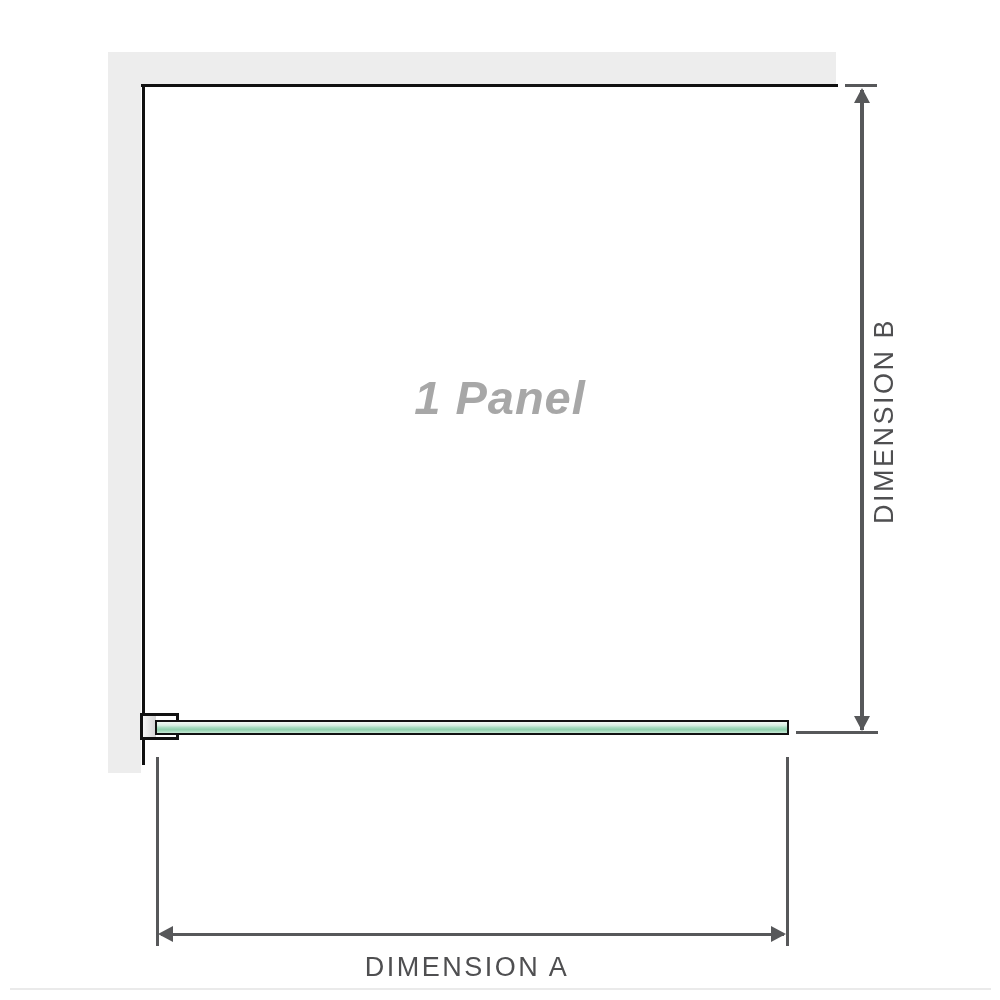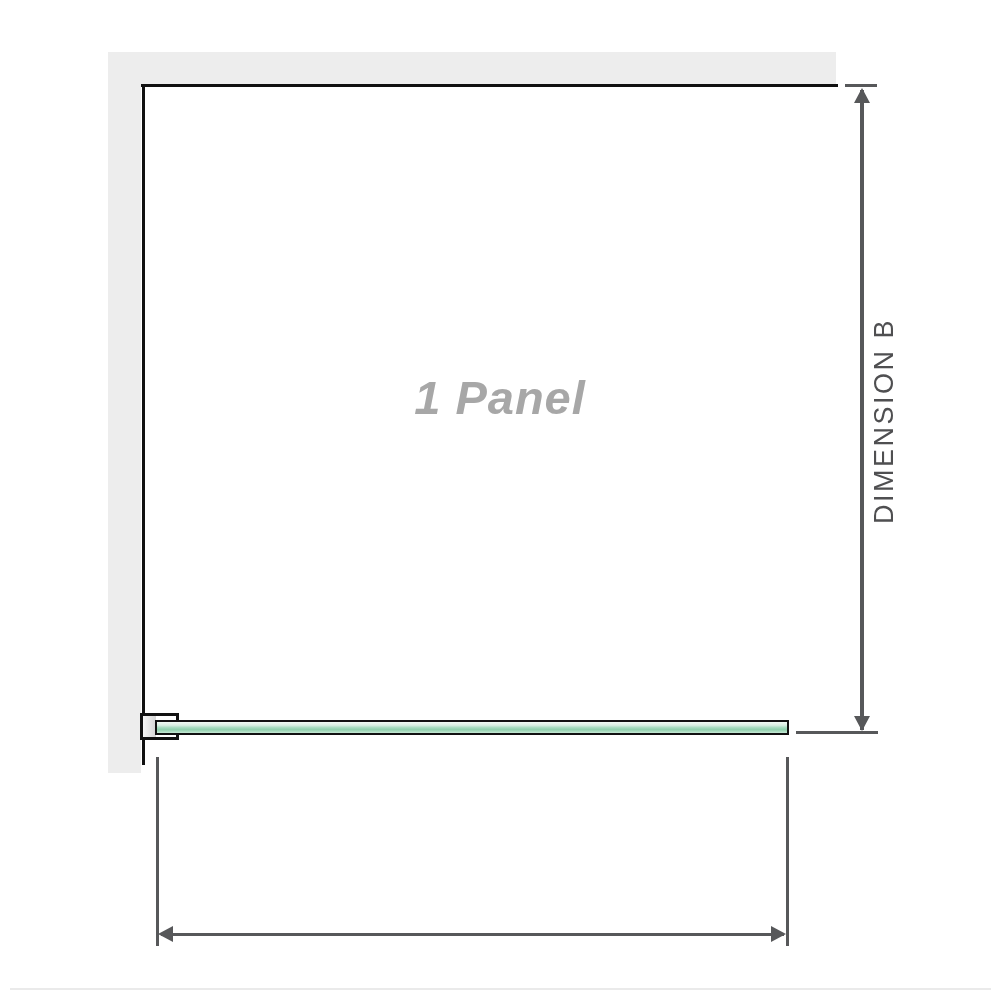--- a/index.html
+++ b/index.html
@@ -161,16 +161,17 @@
   <div class="abs dim dim-b-line"></div>
   <div class="abs arrowhead arrow-up"></div>
   <div class="abs arrowhead arrow-down"></div>
   <div class="abs dim-label dim-b-label">DIMENSION B</div>
 
   <div class="abs dim dim-a-ext-left"></div>
   <div class="abs dim dim-a-ext-right"></div>
   <div class="abs dim dim-a-line"></div>
   <div class="abs arrowhead arrow-left"></div>
   <div class="abs arrowhead arrow-right"></div>
+  <div class="abs dim-label dim-a-label">DIMENSION A</div>
 
   <div class="abs bottom-divider"></div>
 
 </div>
 
 </body></html>

